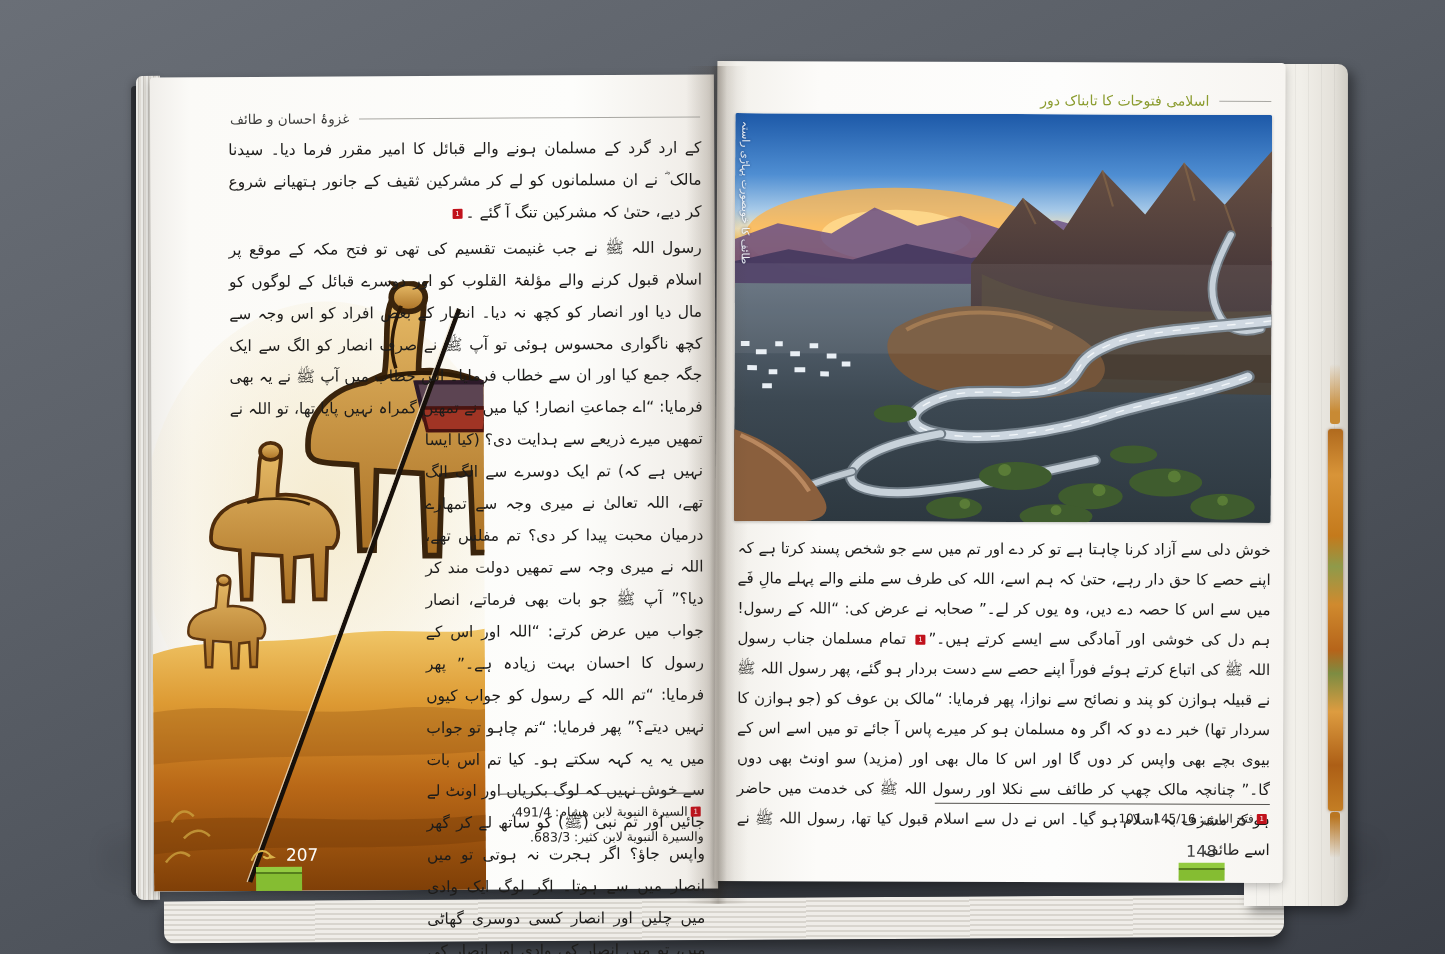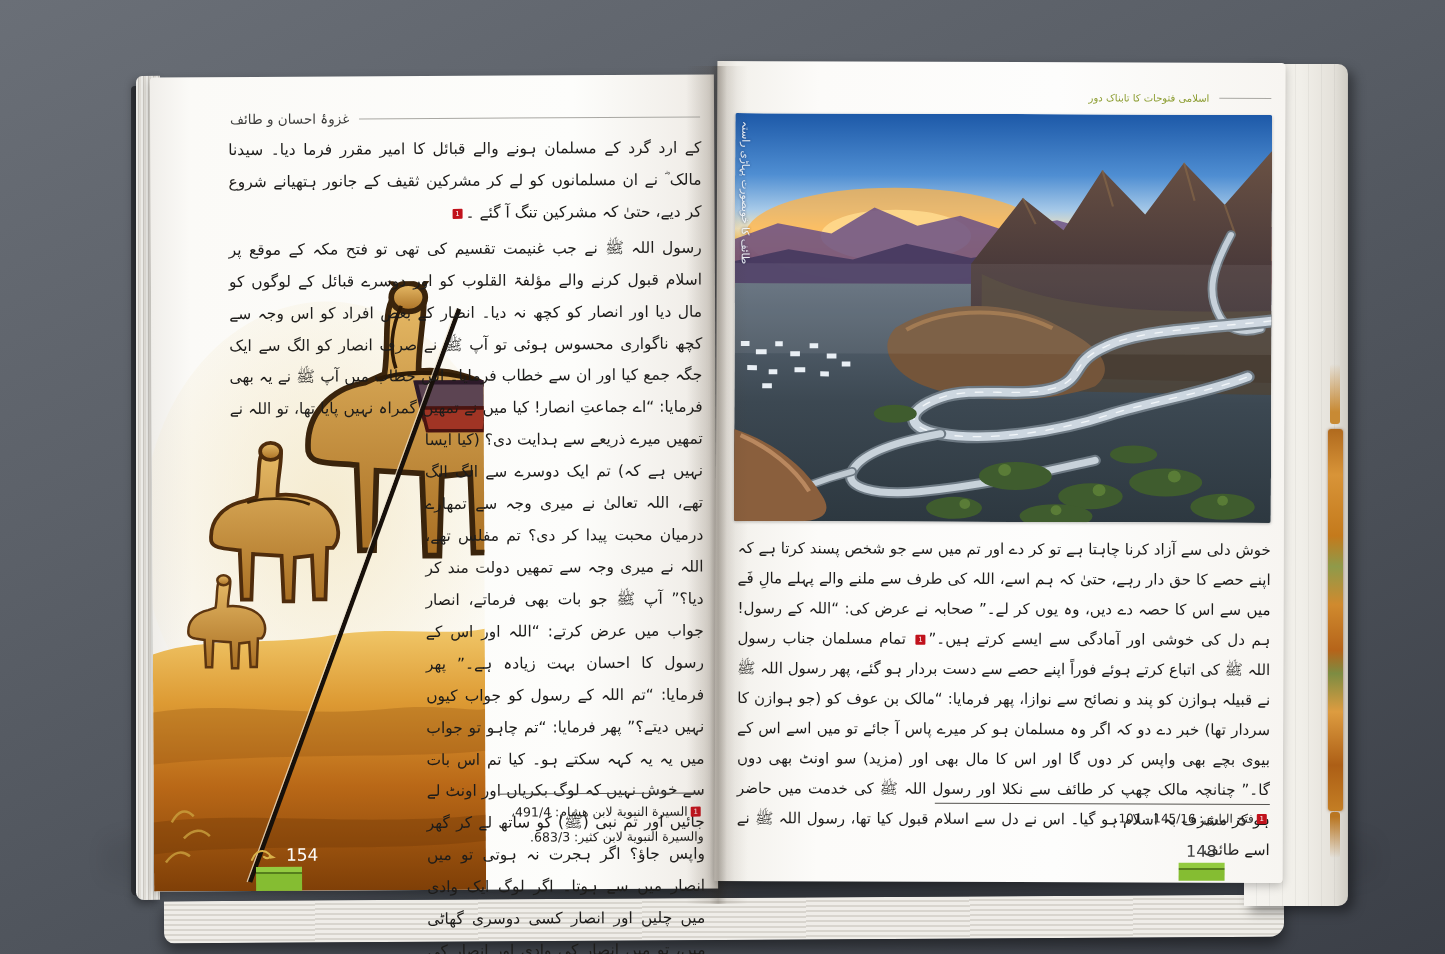--- a/index.html
+++ b/index.html
@@ -63,21 +63,21 @@
     position:absolute;left:548px;top:10px;width:62px;height:838px;pointer-events:none;z-index:30;
     background:linear-gradient(90deg,rgba(70,55,40,0) 0%,rgba(70,55,40,.14) 38%,rgba(50,40,28,.30) 52%,rgba(70,55,40,.10) 66%,rgba(70,55,40,0) 100%);
   }
   
   .run-head{position:absolute;display:flex;align-items:center;gap:10px;}
   .run-head .rule{border-top:1px solid #a9a8a3;height:0;}
   .lp-head{top:34px;left:80px;right:14px;}
   .lp-head .label{font-size:13.5px;color:#3d3d3b;white-space:nowrap;}
   .lp-head .rule{flex:1;}
   .rp-head{top:30px;left:22px;right:14px;justify-content:flex-end;}
-  .rp-head .label{font-size:10px;color:#8b9c2f;white-space:nowrap;}
+  .rp-head .label{font-size:14px;color:#8b9c2f;white-space:nowrap;}
   .rp-head .rule{width:52px;}
   
   .lp-body{
     position:absolute;top:58px;left:78px;right:13px;bottom:0;
     direction:rtl;text-align:justify;font-size:15.5px;line-height:2.06;color:#1d1c1a;
   }
   .lp-par1{margin:0 0 4px 0;}
   .camel-float{float:left;width:265px;height:576px;margin:6px 8px 0 -78px;}
   .fn-marker{
     display:inline-block;width:10px;height:10px;background:#c1121c;color:#fff;
@@ -209,21 +209,21 @@
       <div class="fn-rule"></div>
       <div><span class="fn-marker">1</span><span>السيرة النبوية لابن هشام: 491/4،</span></div>
       <div><span>والسيرة النبوية لابن كثير: 683/3.</span></div>
     </div>
 
     <div class="lp-pagenum">
       <svg width="30" height="16" viewBox="0 0 30 16">
         <path d="M2,13 C6,3 14,2 19,7 C22,10 18,13 14,10" stroke="#d9b24a" stroke-width="2" fill="none" stroke-linecap="round"></path>
         <path d="M19,7 L26,11 L20,12" fill="#d9b24a"></path>
       </svg>
-      <span>154</span>
+      <span>207</span>
     </div>
     <div class="lp-greenblock"></div>
   </div>
 
   <div class="page page-right">
 
     <div class="run-head rp-head">
       <span class="label">اسلامی فتوحات کا تابناک دور</span>
       <span class="rule"></span>
     </div>

